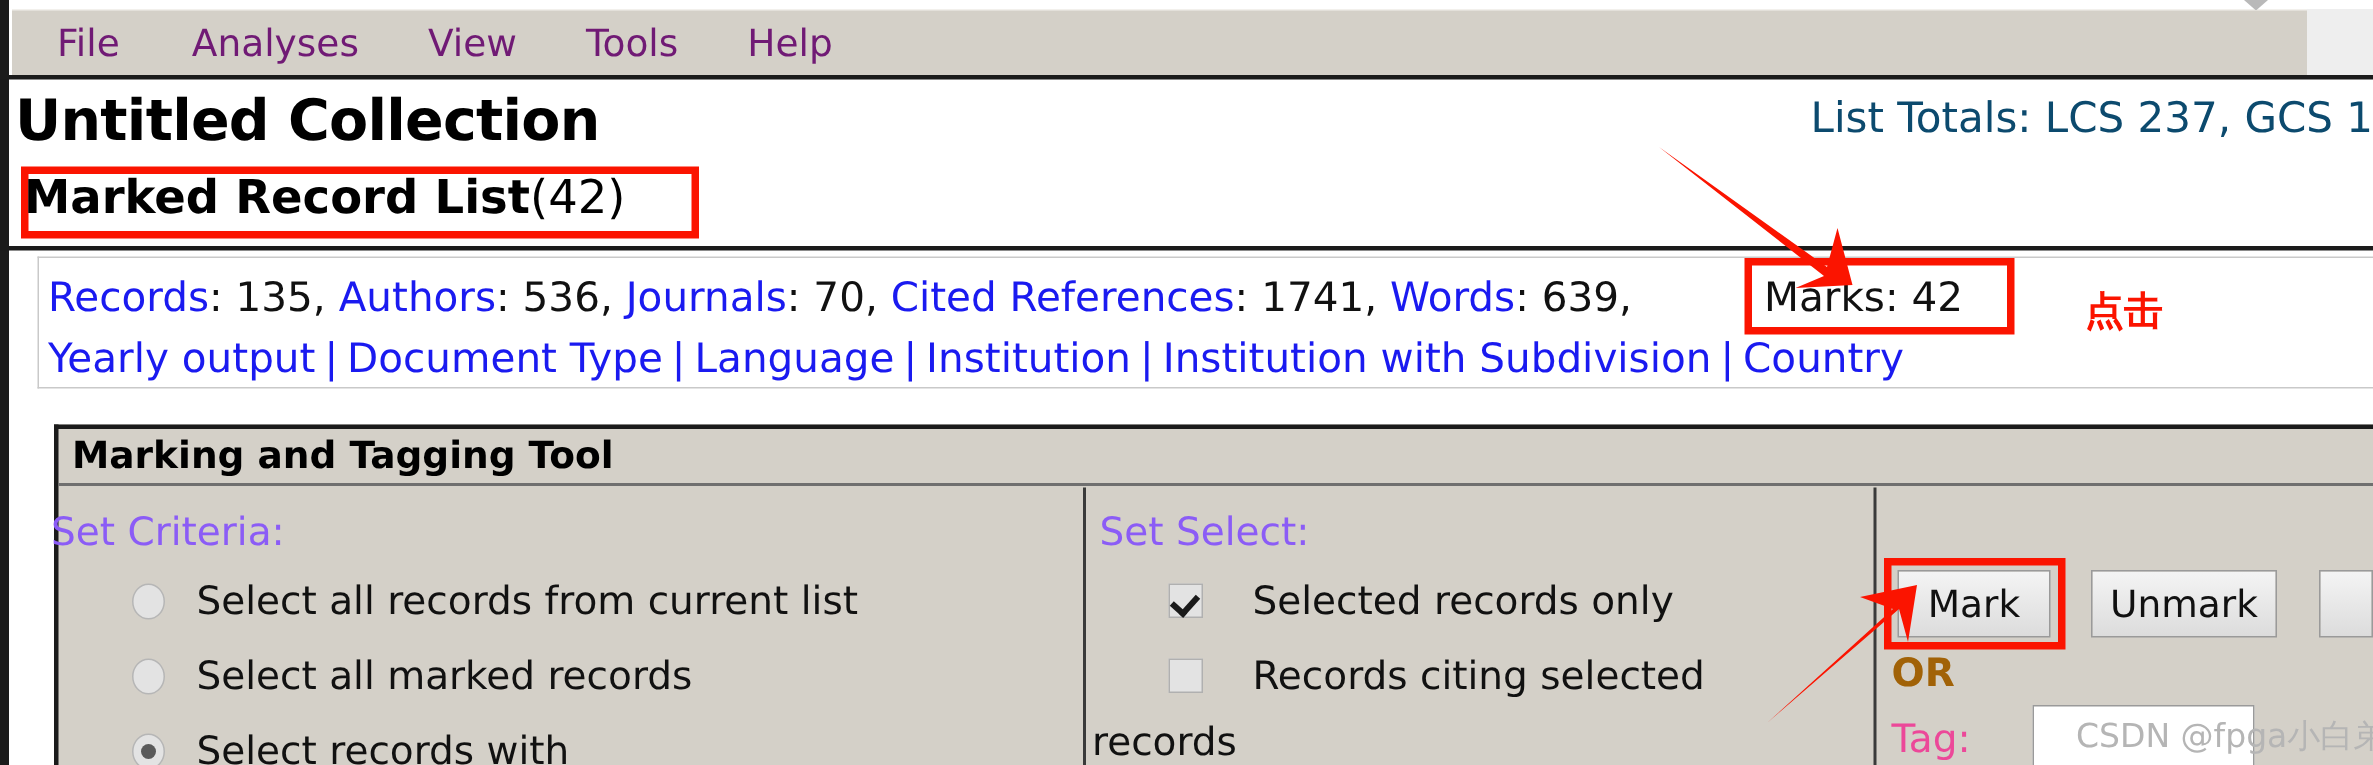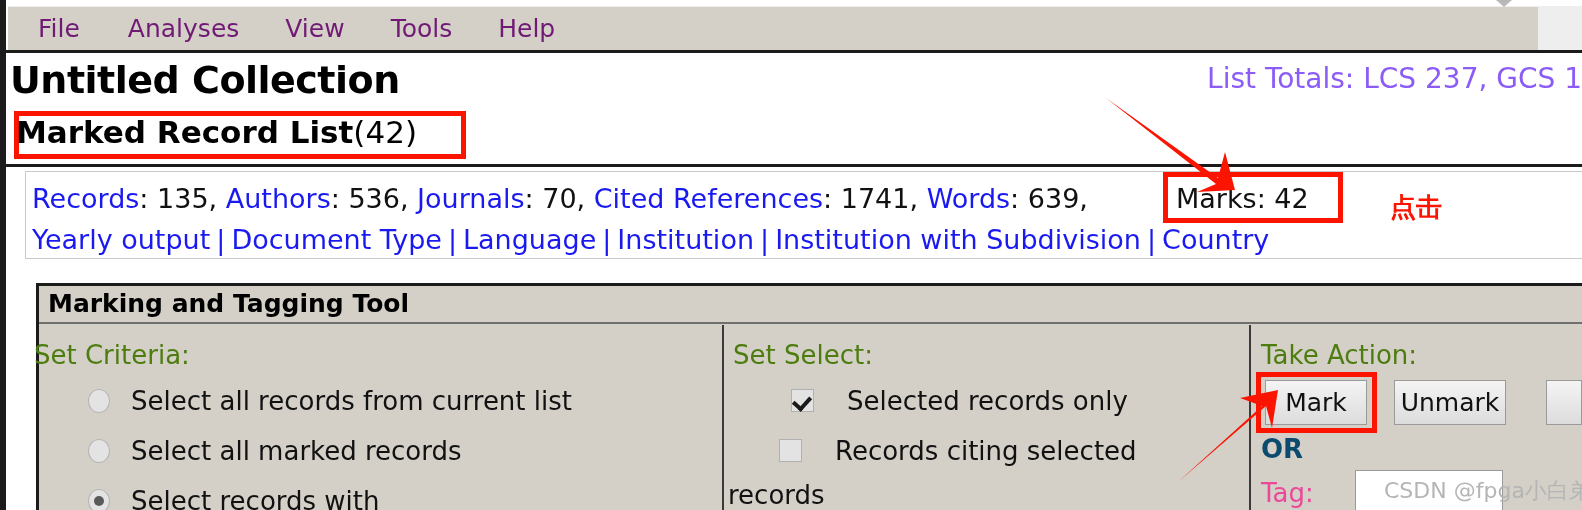--- a/index.html
+++ b/index.html
@@ -84,21 +84,21 @@
     font-size: 38px;
     font-weight: bold;
     color: #000000;
     letter-spacing: -0.5px;
     white-space: nowrap;
   }
   .list-totals {
     position: absolute;
     right: 0px; top: 62px;
     font-size: 28px;
-    color: #8b5cf6;
+    color: #0c4a6e;
     white-space: nowrap;
   }
   .subtitle-wrap {
     position: absolute;
     left: 14px; top: 111px;
     width: 452px; height: 48px;
     border: 5px solid #fb1400;
     box-sizing: border-box;
   }
   .subtitle {
@@ -200,21 +200,21 @@
   .mtt-div2 {
     position: absolute;
     left: 1249px; top: 325px;
     width: 2px; bottom: 0;
     background: #3a3a3a;
   }
 
   .col-head {
     position: absolute;
     font-size: 26px;
-    color: #4d7c0f;
+    color: #8b5cf6;
     white-space: nowrap;
   }
   .col-head.c1 { left: 34px;   top: 340px; }
   .col-head.c2 { left: 733px;  top: 340px; }
   .col-head.c3 { left: 1261px; top: 340px; }
 
   
   .radio-row {
     position: absolute;
     display: flex;
@@ -247,21 +247,21 @@
     margin-left: 21px;
   }
 
   
   .check-row {
     position: absolute;
     display: flex;
     align-items: flex-start;
     white-space: nowrap;
   }
-  .check-row.k1 { left: 779px; top: 386px; margin-left: 12px; }
+  .check-row.k1 { left: 779px; top: 386px; }
   .check-row.k2 { left: 779px; top: 436px; }
   .checkbox {
     width: 23px; height: 23px;
     background: #e3e3e3;
     border: 1px solid #b0b0b0;
     box-sizing: border-box;
     position: relative;
     flex: none;
     margin-top: 3px;
   }
@@ -294,35 +294,35 @@
     border: 1px solid #9a9a9a;
     box-sizing: border-box;
     font-size: 25px;
     color: #111111;
     display: flex;
     align-items: center;
     justify-content: center;
     cursor: pointer;
   }
   .btn-mark   { left: 1265px; top: 380px; width: 102px; height: 45px; }
-  .btn-unmark { left: 1394px; top: 380px; width: 112px; height: 45px; }
+  .btn-unmark { left: 1394px; top: 380px; width: 124px; height: 45px; }
   .btn-extra1 { left: 1546px; top: 380px; width: 36px;  height: 45px; }
   .mark-box {
     position: absolute;
     left: 1256px; top: 372px;
     width: 121px; height: 61px;
     border: 5px solid #fb1400;
     box-sizing: border-box;
   }
   .or-text {
     position: absolute;
     left: 1261px; top: 434px;
     font-size: 26px;
     font-weight: bold;
-    color: #0c4a6e;
+    color: #a16207;
   }
   .tag-label {
     position: absolute;
     left: 1261px; top: 478px;
     font-size: 26px;
     color: #ec4899;
   }
   .tag-input {
     position: absolute;
     left: 1355px; top: 470px;
@@ -418,21 +418,20 @@
   <div class="check-row k1">
     <span class="checkbox on"></span>
     <span class="check-label">Selected records only</span>
   </div>
   <div class="check-row k2">
     <span class="checkbox"></span>
     <span class="check-label">Records citing selected</span>
   </div>
   <div class="scope-wrap-2">records</div>
 
-  <div class="col-head c3">Take Action:</div>
 
   <div class="btn btn-mark">Mark</div>
   <div class="btn btn-unmark">Unmark</div>
   <div class="btn btn-extra1"></div>
   <div class="mark-box"></div>
 
   <div class="or-text">OR</div>
   <div class="tag-label">Tag:</div>
   <div class="tag-input"></div>
 

